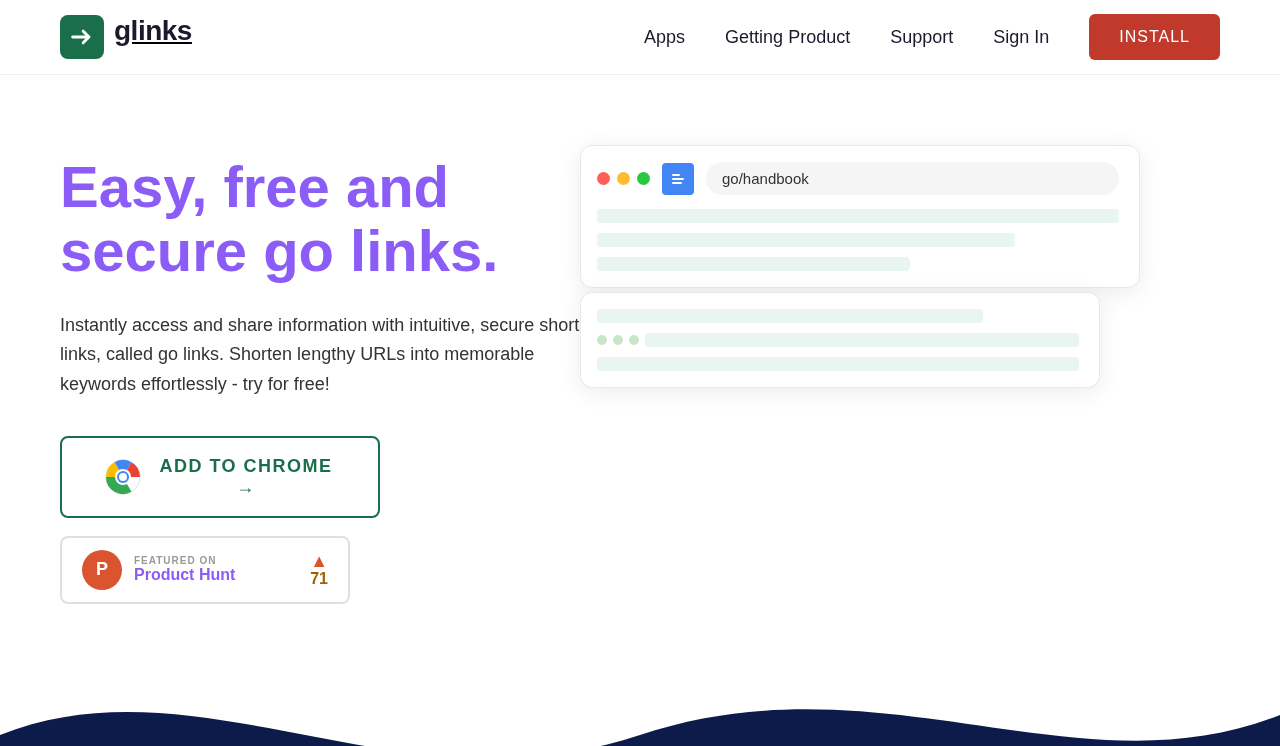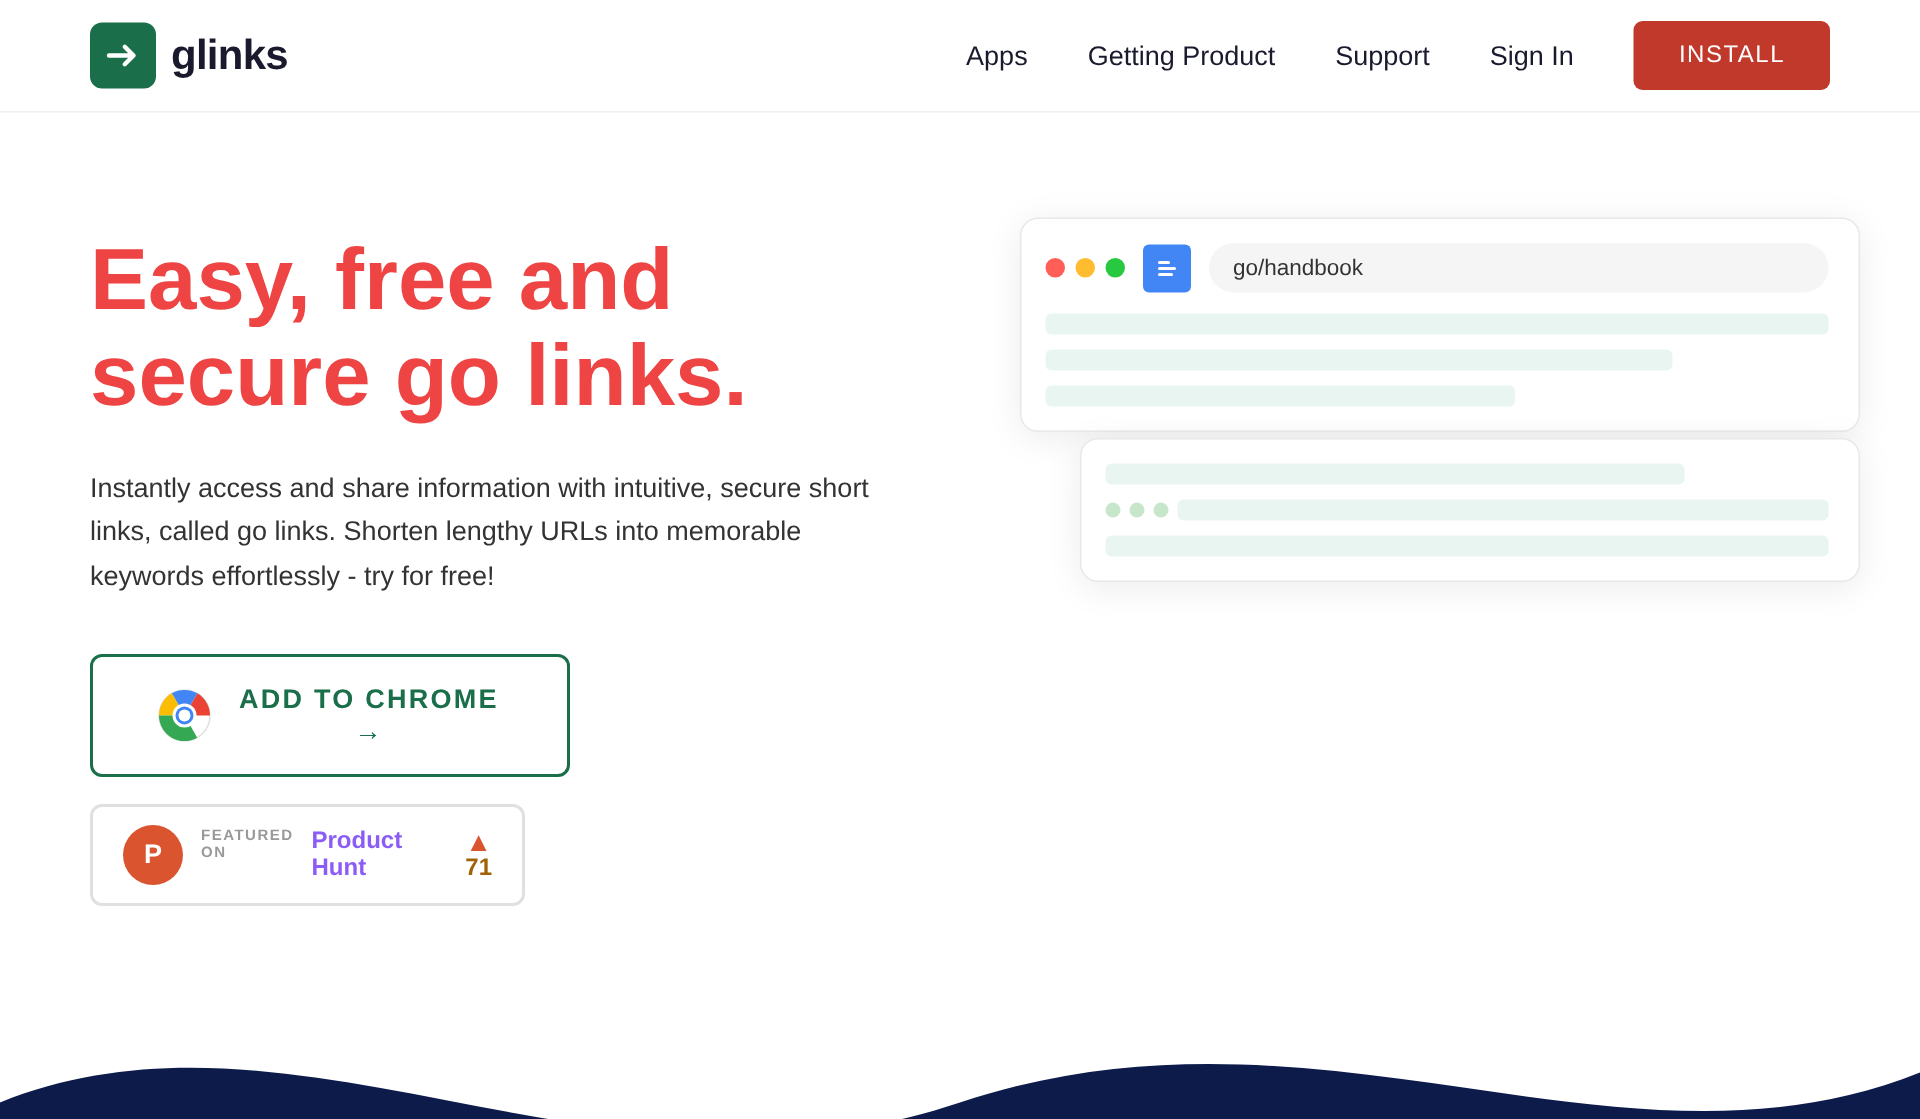--- a/index.html
+++ b/index.html
@@ -4,21 +4,21 @@
   <style>
     * { margin: 0; padding: 0; box-sizing: border-box; }
     body { font-family: -apple-system, BlinkMacSystemFont, 'Segoe UI', sans-serif; background: #fff; overflow-x: hidden; }
 
     
     nav {
       display: flex; align-items: center; justify-content: space-between;
       padding: 14px 60px; background: #fff;
       border-bottom: 1px solid #f0f0f0;
     }
-    .logo-area { display: flex; align-items: center; gap: 10px; }
+    .logo-area { display: flex; gap: 10px; text-decoration: underline; }
     .logo-icon {
       width: 44px; height: 44px; background: #1a6e4a; border-radius: 8px;
       display: flex; align-items: center; justify-content: center;
     }
     .logo-icon svg { width: 28px; height: 28px; fill: #fff; }
     .logo-text { font-size: 28px; font-weight: 700; color: #1a1a2e; letter-spacing: -0.5px; }
     .nav-links { display: flex; align-items: center; gap: 40px; }
     .nav-link { font-size: 18px; color: #1a1a2e; text-decoration: none; font-weight: 400; }
     .install-btn {
       background: #c0392b; color: #fff; border: none; border-radius: 6px;
@@ -26,21 +26,21 @@
       cursor: pointer; text-transform: uppercase;
     }
 
     
     .hero {
       display: flex; align-items: flex-start; justify-content: space-between;
       padding: 60px 60px 0 60px; min-height: 540px; position: relative;
     }
     .hero-left { max-width: 520px; padding-top: 20px; }
     .hero-title {
-      font-size: 58px; font-weight: 900; color: #ef4444; line-height: 1.1;
+      font-size: 58px; font-weight: 900; color: #8b5cf6; line-height: 1.1;
       margin-bottom: 28px;
     }
     .hero-subtitle {
       font-size: 18px; color: #333; line-height: 1.65; margin-bottom: 36px;
     }
     .add-chrome-btn {
       display: flex; align-items: center; gap: 14px;
       border: 2px solid #1a6e4a; border-radius: 8px;
       padding: 18px 42px; background: #fff; cursor: pointer;
       margin-bottom: 18px; width: 320px;
@@ -54,29 +54,29 @@
     .ph-badge {
       display: flex; align-items: center; gap: 12px;
       border: 2px solid #e0e0e0; border-radius: 8px;
       padding: 12px 20px; background: #fff; cursor: pointer; width: 290px;
     }
     .ph-logo {
       width: 40px; height: 40px; background: #da552f; border-radius: 50%;
       display: flex; align-items: center; justify-content: center; flex-shrink: 0;
     }
     .ph-logo-text { font-size: 18px; font-weight: 900; color: #fff; }
-    .ph-info { display: flex; flex-direction: row; flex: 1; }
+    .ph-info { display: flex; flex-direction: column; flex: 1; }
     .ph-featured-on { font-size: 10px; color: #999; letter-spacing: 1px; text-transform: uppercase; font-weight: 600; }
     .ph-name { font-size: 16px; font-weight: 800; color: #8b5cf6; }
     .ph-votes { display: flex; flex-direction: column; align-items: center; gap: 0; }
     .ph-upvote { font-size: 18px; color: #da552f; line-height: 1; }
     .ph-count { font-size: 16px; font-weight: 700; color: #a16207; }
 
     
-    .hero-right { flex: 1; display: flex; flex-direction: column; gap: 4px; align-items: flex-end; padding-top: 10px; margin-right: -20px; }
+    .hero-right { flex: 1; display: flex; flex-direction: column; gap: 4px; align-items: flex-start; padding-top: 10px; margin-right: -20px; }
 
     .browser-card {
       background: #fff; border-radius: 12px; box-shadow: 0 4px 24px rgba(0,0,0,0.08);
       padding: 16px 20px 16px 16px; width: 520px; border: 1px solid #e8e8e8;
     }
     .browser-card-1 { width: 560px; }
     .browser-top { display: flex; align-items: center; gap: 12px; margin-bottom: 14px; }
     .traffic-lights { display: flex; gap: 7px; }
     .dot { width: 13px; height: 13px; border-radius: 50%; }
     .dot-red { background: #ff5f57; }

